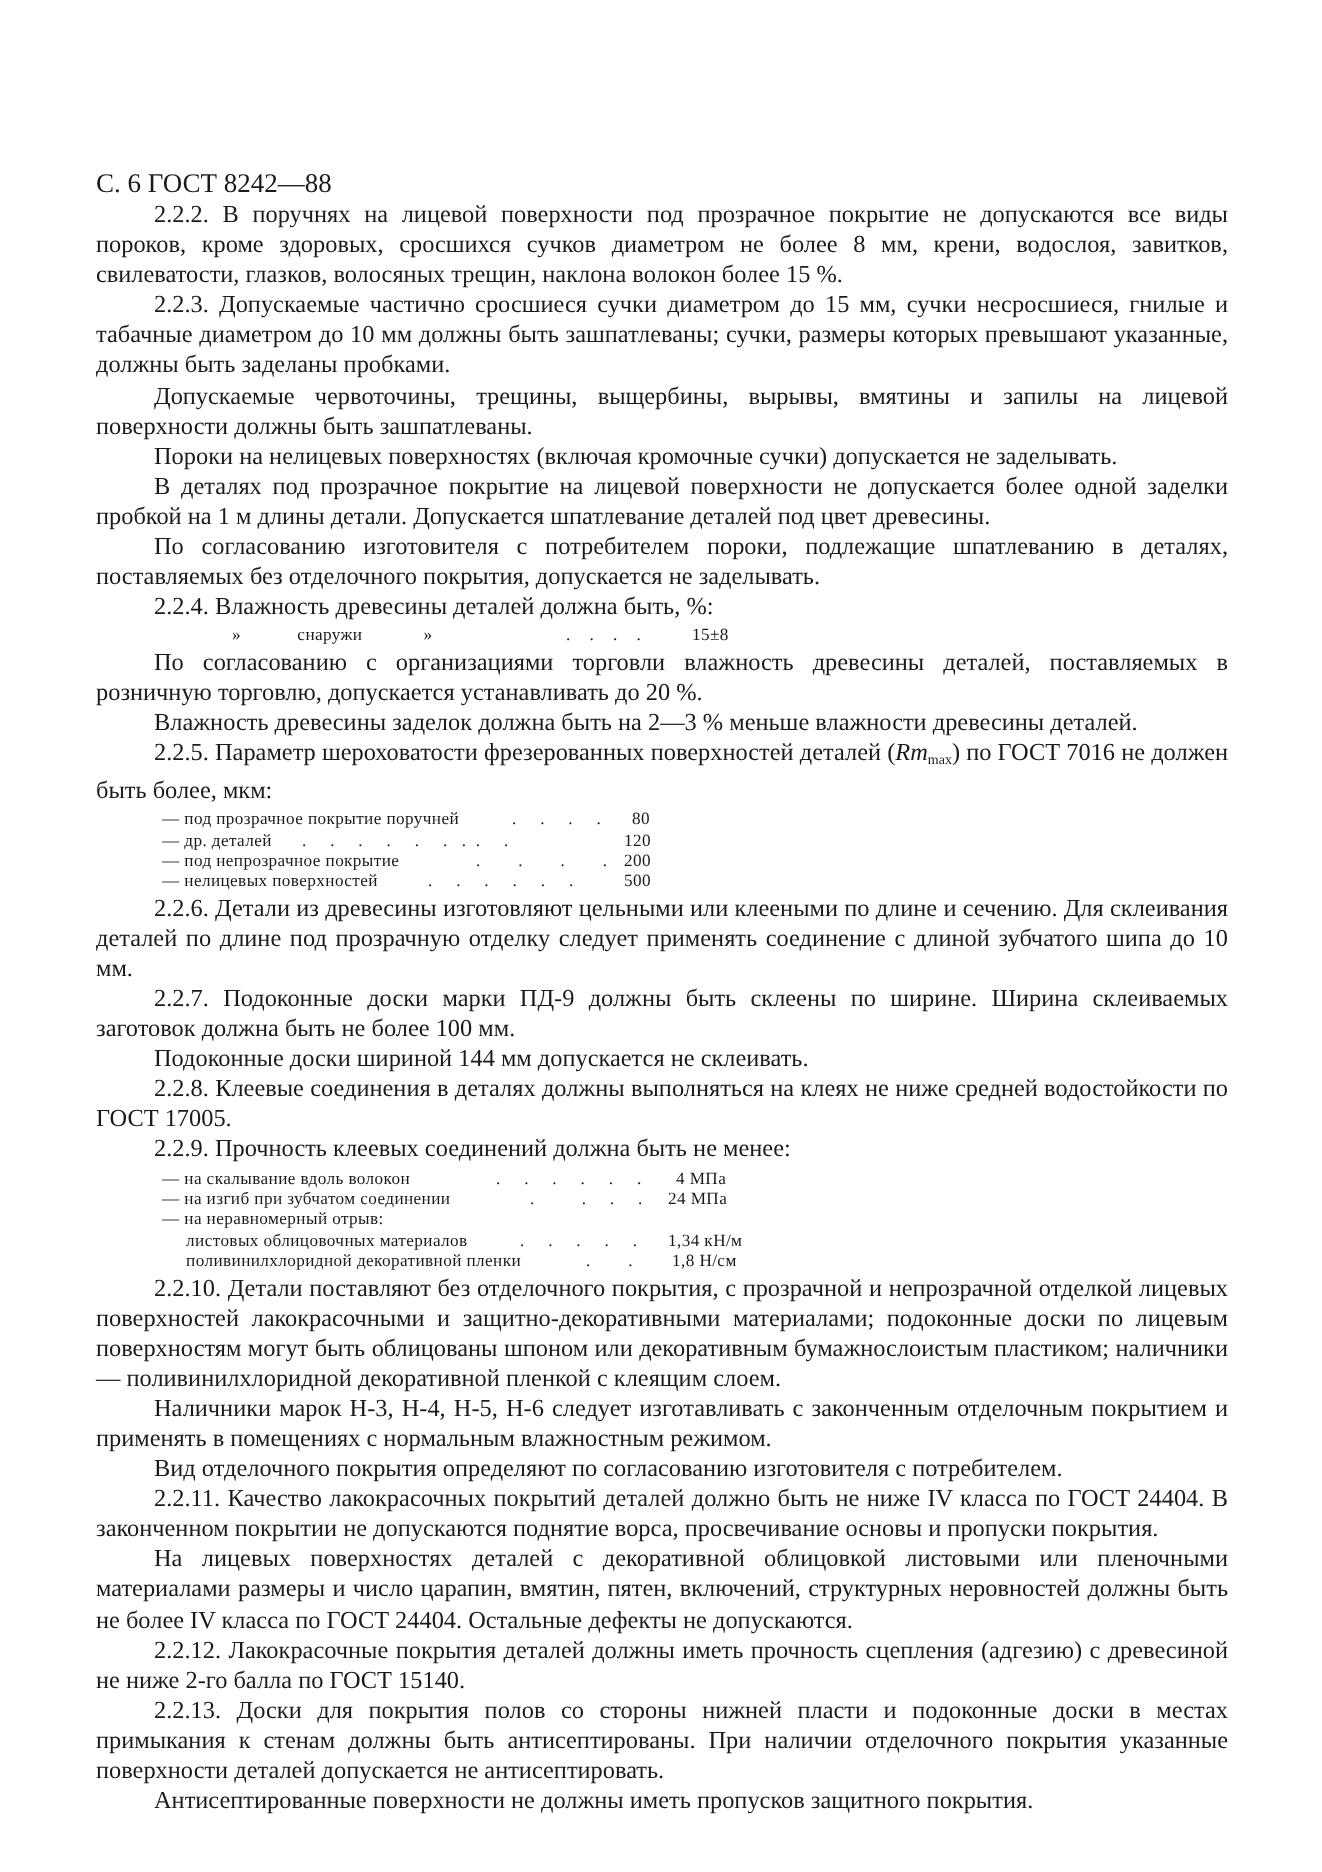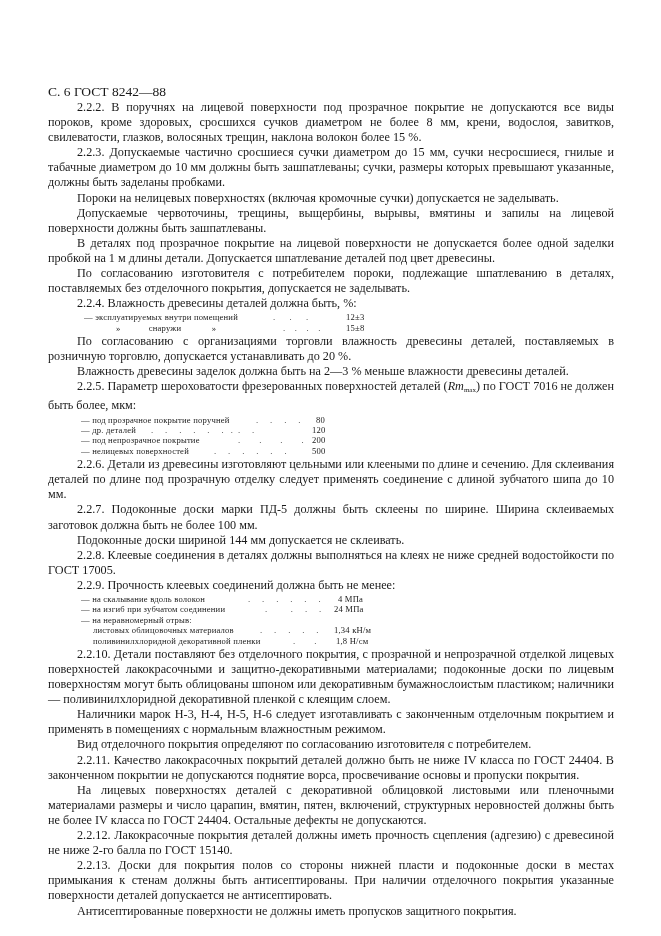--- a/index.html
+++ b/index.html
@@ -28,32 +28,27 @@
     i { font-style: italic; }
   </style>
 </head>
 <body>
 
 <div class="page-header">С. 6 ГОСТ 8242—88</div>
 
 <div class="content">
   <p class="para">2.2.2. В поручнях на лицевой поверхности под прозрачное покрытие не допускаются все виды пороков, кроме здоровых, сросшихся сучков диаметром не более 8 мм, крени, водослоя, завитков, свилеватости, глазков, волосяных трещин, наклона волокон более 15 %.</p>
   <p class="para">2.2.3. Допускаемые частично сросшиеся сучки диаметром до 15 мм, сучки несросшиеся, гнилые и табачные диаметром до 10 мм должны быть зашпатлеваны; сучки, размеры которых превышают указанные, должны быть заделаны пробками.</p>
+  <p class="para">Допускаемые червоточины, трещины, выщербины, вырывы, вмятины и запилы на лицевой поверхности должны быть зашпатлеваны.</p>
   <p class="para">Пороки на нелицевых поверхностях (включая кромочные сучки) допускается не заделывать.</p>
-  <p class="para">Допускаемые червоточины, трещины, выщербины, вырывы, вмятины и запилы на лицевой поверхности должны быть зашпатлеваны.</p>
   <p class="para">В деталях под прозрачное покрытие на лицевой поверхности не допускается более одной заделки пробкой на 1 м длины детали. Допускается шпатлевание деталей под цвет древесины.</p>
   <p class="para">По согласованию изготовителя с потребителем пороки, подлежащие шпатлеванию в деталях, поставляемых без отделочного покрытия, допускается не заделывать.</p>
   <p class="para">2.2.4. Влажность древесины деталей должна быть, %:</p>
 
   <div class="list">
-    <div class="list-row">
-      <span class="lab" style="left:36px">— эксплуатируемых внутри помещений</span>
-      <span class="dots" style="left:225px">.      .      .</span>
-      <span class="val" style="left:298px">12±3</span>
-    </div>
     <div class="list-row">
       <span class="lab" style="left:68px">»            снаружи             »</span>
       <span class="dots" style="left:235px">.    .    .    .</span>
       <span class="val" style="left:298px">15±8</span>
     </div>
   </div>
 
   <p class="para">По согласованию с организациями торговли влажность древесины деталей, поставляемых в розничную торговлю, допускается устанавливать до 20 %.</p>
   <p class="para">Влажность древесины заделок должна быть на 2—3 % меньше влажности древесины деталей.</p>
   <p class="para"><span>2.2.5. Параметр шероховатости фрезерованных поверхностей деталей (</span><i>Rm</i><sub>max</sub><span>) по ГОСТ 7016 не должен быть более, мкм:</span></p>
@@ -75,21 +70,21 @@
       <span class="val" style="left:264px">200</span>
     </div>
     <div class="list-row">
       <span class="lab" style="left:33px">— нелицевых поверхностей</span>
       <span class="dots" style="left:166px">.     .     .     .     .     .</span>
       <span class="val" style="left:264px">500</span>
     </div>
   </div>
 
   <p class="para">2.2.6. Детали из древесины изготовляют цельными или клееными по длине и сечению. Для склеивания деталей по длине под прозрачную отделку следует применять соединение с длиной зубчатого шипа до 10 мм.</p>
-  <p class="para">2.2.7. Подоконные доски марки ПД-5 должны быть склеены по ширине. Ширина склеиваемых заготовок должна быть не более 100 мм.</p>
+  <p class="para">2.2.7. Подоконные доски марки ПД-9 должны быть склеены по ширине. Ширина склеиваемых заготовок должна быть не более 100 мм.</p>
   <p class="para">Подоконные доски шириной 144 мм допускается не склеивать.</p>
   <p class="para">2.2.8. Клеевые соединения в деталях должны выполняться на клеях не ниже средней водостойкости по ГОСТ 17005.</p>
   <p class="para">2.2.9. Прочность клеевых соединений должна быть не менее:</p>
 
   <div class="list">
     <div class="list-row">
       <span class="lab" style="left:33px">— на скалывание вдоль волокон</span>
       <span class="dots" style="left:200px">.     .     .     .     .     .</span>
       <span class="val" style="left:290px">4 МПа</span>
     </div>

